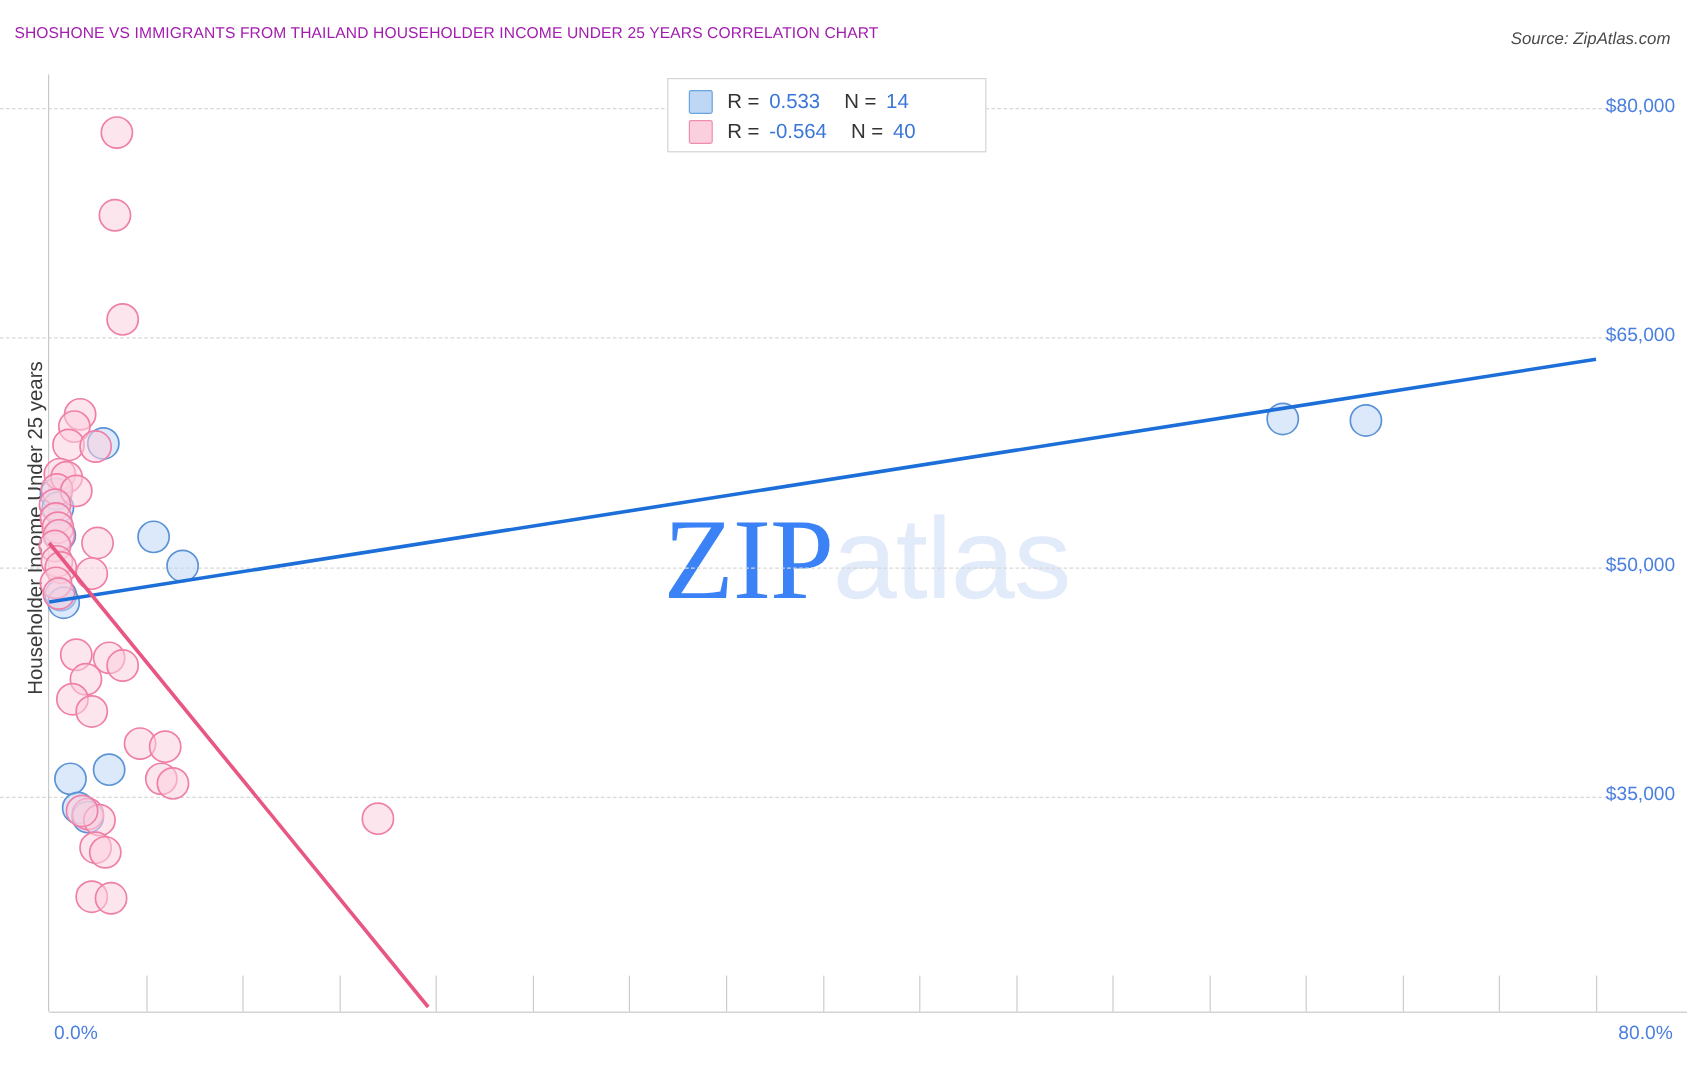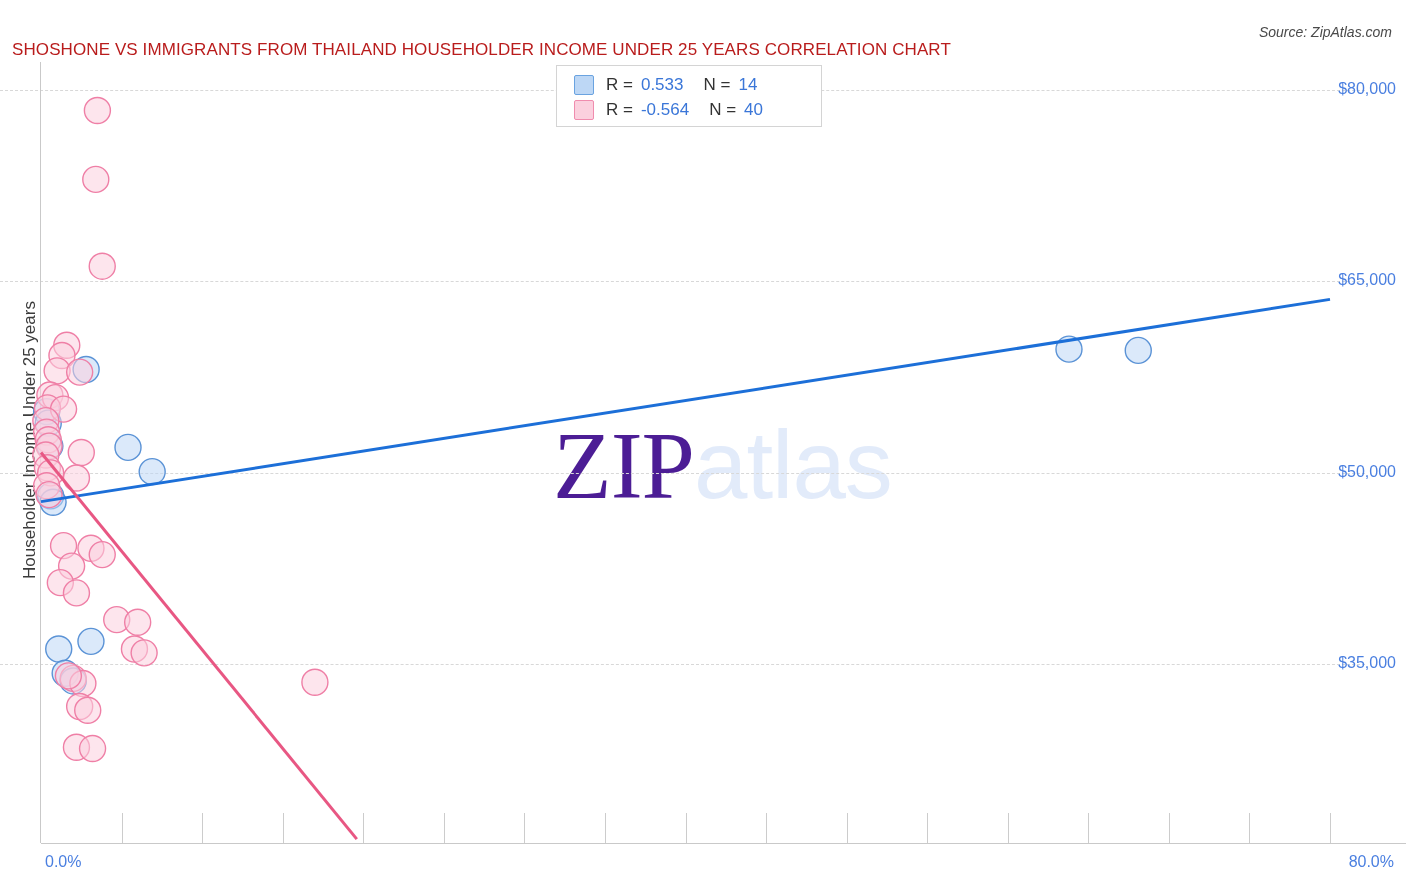--- a/index.html
+++ b/index.html
@@ -15,25 +15,24 @@
     overflow: hidden;
   }
   #chart-root {
     position: absolute;
     inset: 0;
   }
   .title {
     position: absolute;
     left: 12px;
     top: 20px;
-    font-size: 17px;
-    color: #b91c1c;
+    font-size: 13px;
+    color: #a21caf;
     letter-spacing: .1px;
     white-space: nowrap;
-    margin-top: 20px;
   }
   .source {
     position: absolute;
     right: 14px;
     top: 24px;
     font-size: 14px;
     font-style: italic;
     color: #4a4a4a;
     white-space: nowrap;
   }
@@ -98,21 +97,21 @@
     left: 553px;
     top: 410px;
     font-size: 96px;
     letter-spacing: -1px;
     pointer-events: none;
     user-select: none;
     white-space: nowrap;
   }
   .wm-zip {
     font-family: "Liberation Serif", serif;
-    color: #4c1d95;
+    color: #3b82f6;
   }
   .wm-atlas {
     font-family: "Liberation Sans", sans-serif;
     color: #e2ebfa;
   }
   svg.layer {
     position: absolute;
     left: 0;
     top: 0;
     width: 1406px;

